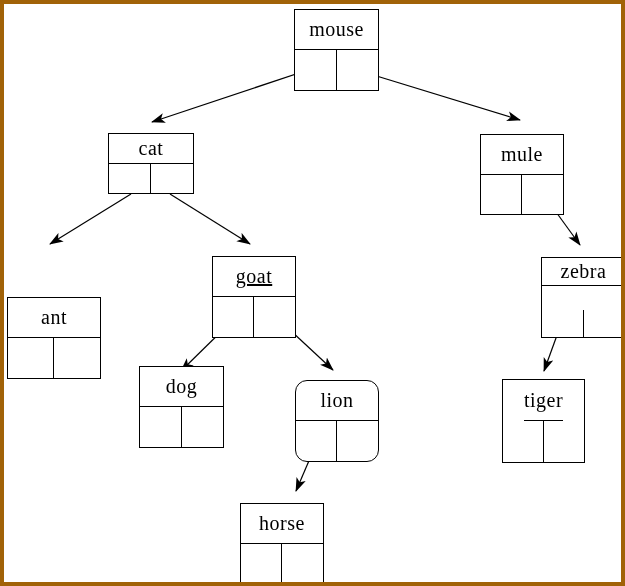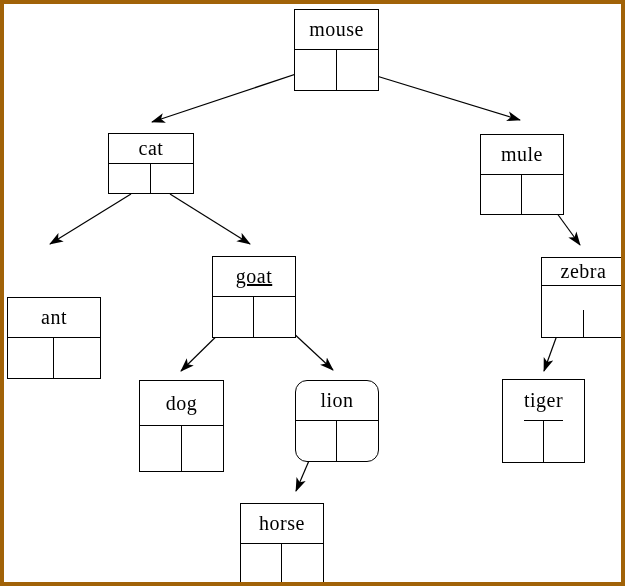--- a/index.html
+++ b/index.html
@@ -114,21 +114,21 @@
       <div class="cell right"></div>
     </div>
   </div>
     <div class="node" style="left: 537px; top: 253px; width: 85px; height: 81px; gap: 24px;">
     <div class="label">zebra</div>
     <div class="cells">
       <div class="cell left"></div>
       <div class="cell right"></div>
     </div>
   </div>
-    <div class="node" style="left: 135px; top: 376px; width: 85px; height: 92px;">
+    <div class="node" style="left: 135px; top: 362px; width: 85px; height: 82px;">
     <div class="label">dog</div>
     <div class="cells">
       <div class="cell left"></div>
       <div class="cell right"></div>
     </div>
   </div>
     <div class="node" style="left: 291px; top: 376px; width: 84px; height: 82px; border-radius: 12px;">
     <div class="label">lion</div>
     <div class="cells">
       <div class="cell left"></div>

